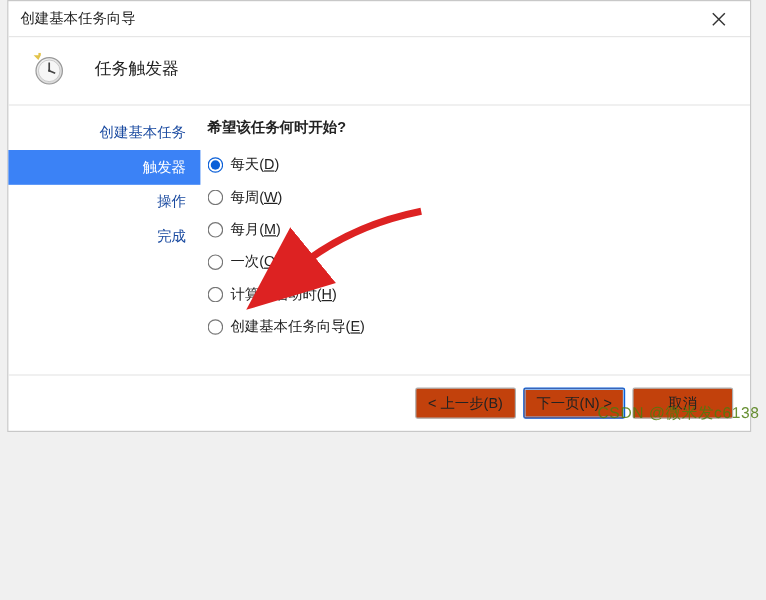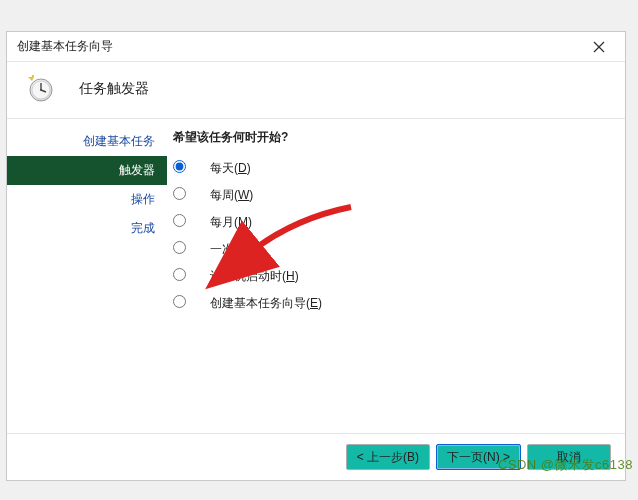--- a/index.html
+++ b/index.html
@@ -10,26 +10,25 @@
   width: 638px;
   height: 500px;
   overflow: hidden;
   position: relative;
 }
 .dialog {
   position: absolute;
   left: 6px;
   top: 0;
   width: 620px;
-  height: 450px;
+  height: 360px;
   background: #fff;
   border: 1px solid #c8c8c8;
   display: flex;
   flex-direction: column;
-  margin-top: 31px;
 }
 .titlebar {
   height: 30px;
   display: flex;
   align-items: center;
   padding: 0 6px 0 10px;
   border-bottom: 1px solid #e6e6e6;
 }
 .titlebar-title { flex: 1; font-size: 12px; color: #222; }
 .close-btn {
@@ -66,36 +65,37 @@
   padding-top: 8px;
 }
 .nav-item {
   padding: 6px 12px;
   font-size: 12px;
   color: #1a4aa0;
   cursor: pointer;
   text-align: right;
 }
 .nav-item.active {
-  background: #14532d;
+  background: #3b82f6;
   color: #fff;
 }
 .content {
   flex: 1;
   padding: 10px 14px 10px 6px;
 }
 .prompt {
   font-size: 12px;
   color: #222;
   margin-bottom: 14px;
   font-weight: bold;
 }
 .radio-row {
   display: flex;
-  gap: 24px;
+  align-items: center;
+  gap: 6px;
   margin-bottom: 10px;
   font-size: 12px;
   color: #222;
 }
 .radio-row input[type=radio] {
   width: 13px;
   height: 13px;
   accent-color: #0a5fd8;
 }
 .radio-label u { text-decoration: underline; }
@@ -104,21 +104,21 @@
   padding: 10px 14px;
   display: flex;
   justify-content: flex-end;
   gap: 6px;
   position: relative;
 }
 .btn {
   min-width: 84px;
   height: 26px;
   border: 1px solid #adadad;
-  background: #14b8a6;
+  background: #c2410c;
   font-size: 12px;
   color: #222;
   display: flex;
   align-items: center;
   justify-content: center;
   padding: 0 10px;
   cursor: pointer;
   border-radius: 2px;
 }
 .btn.default {

